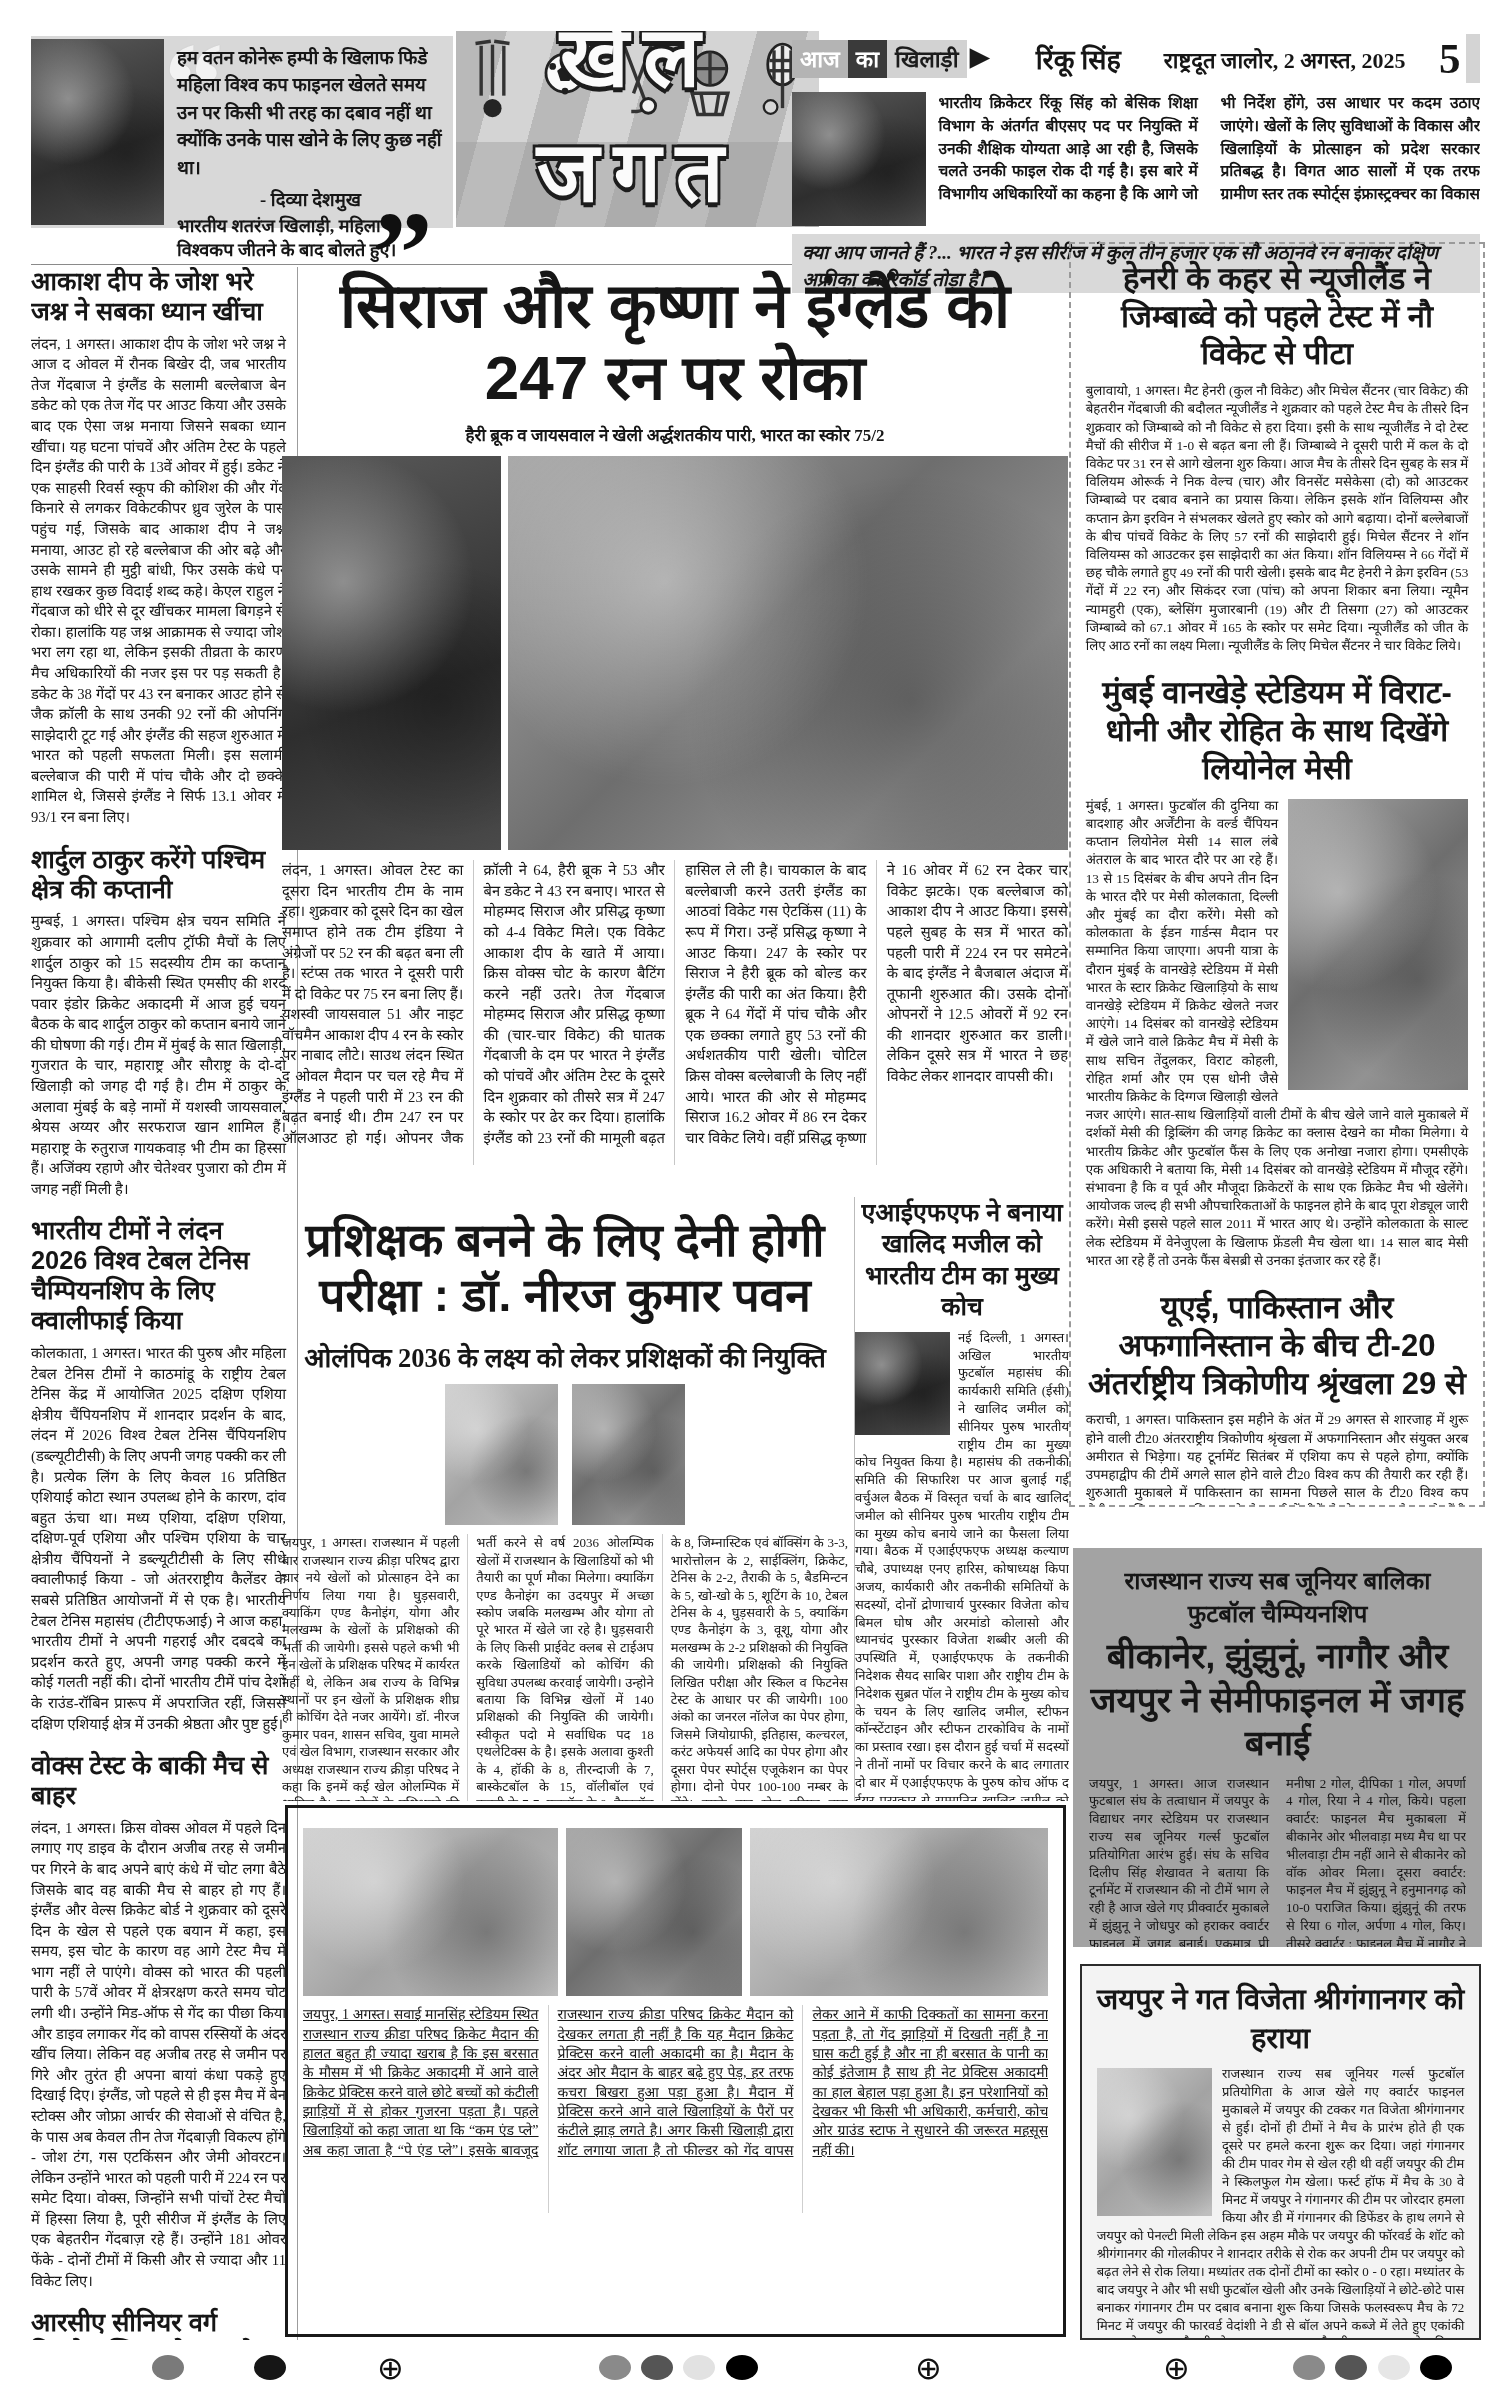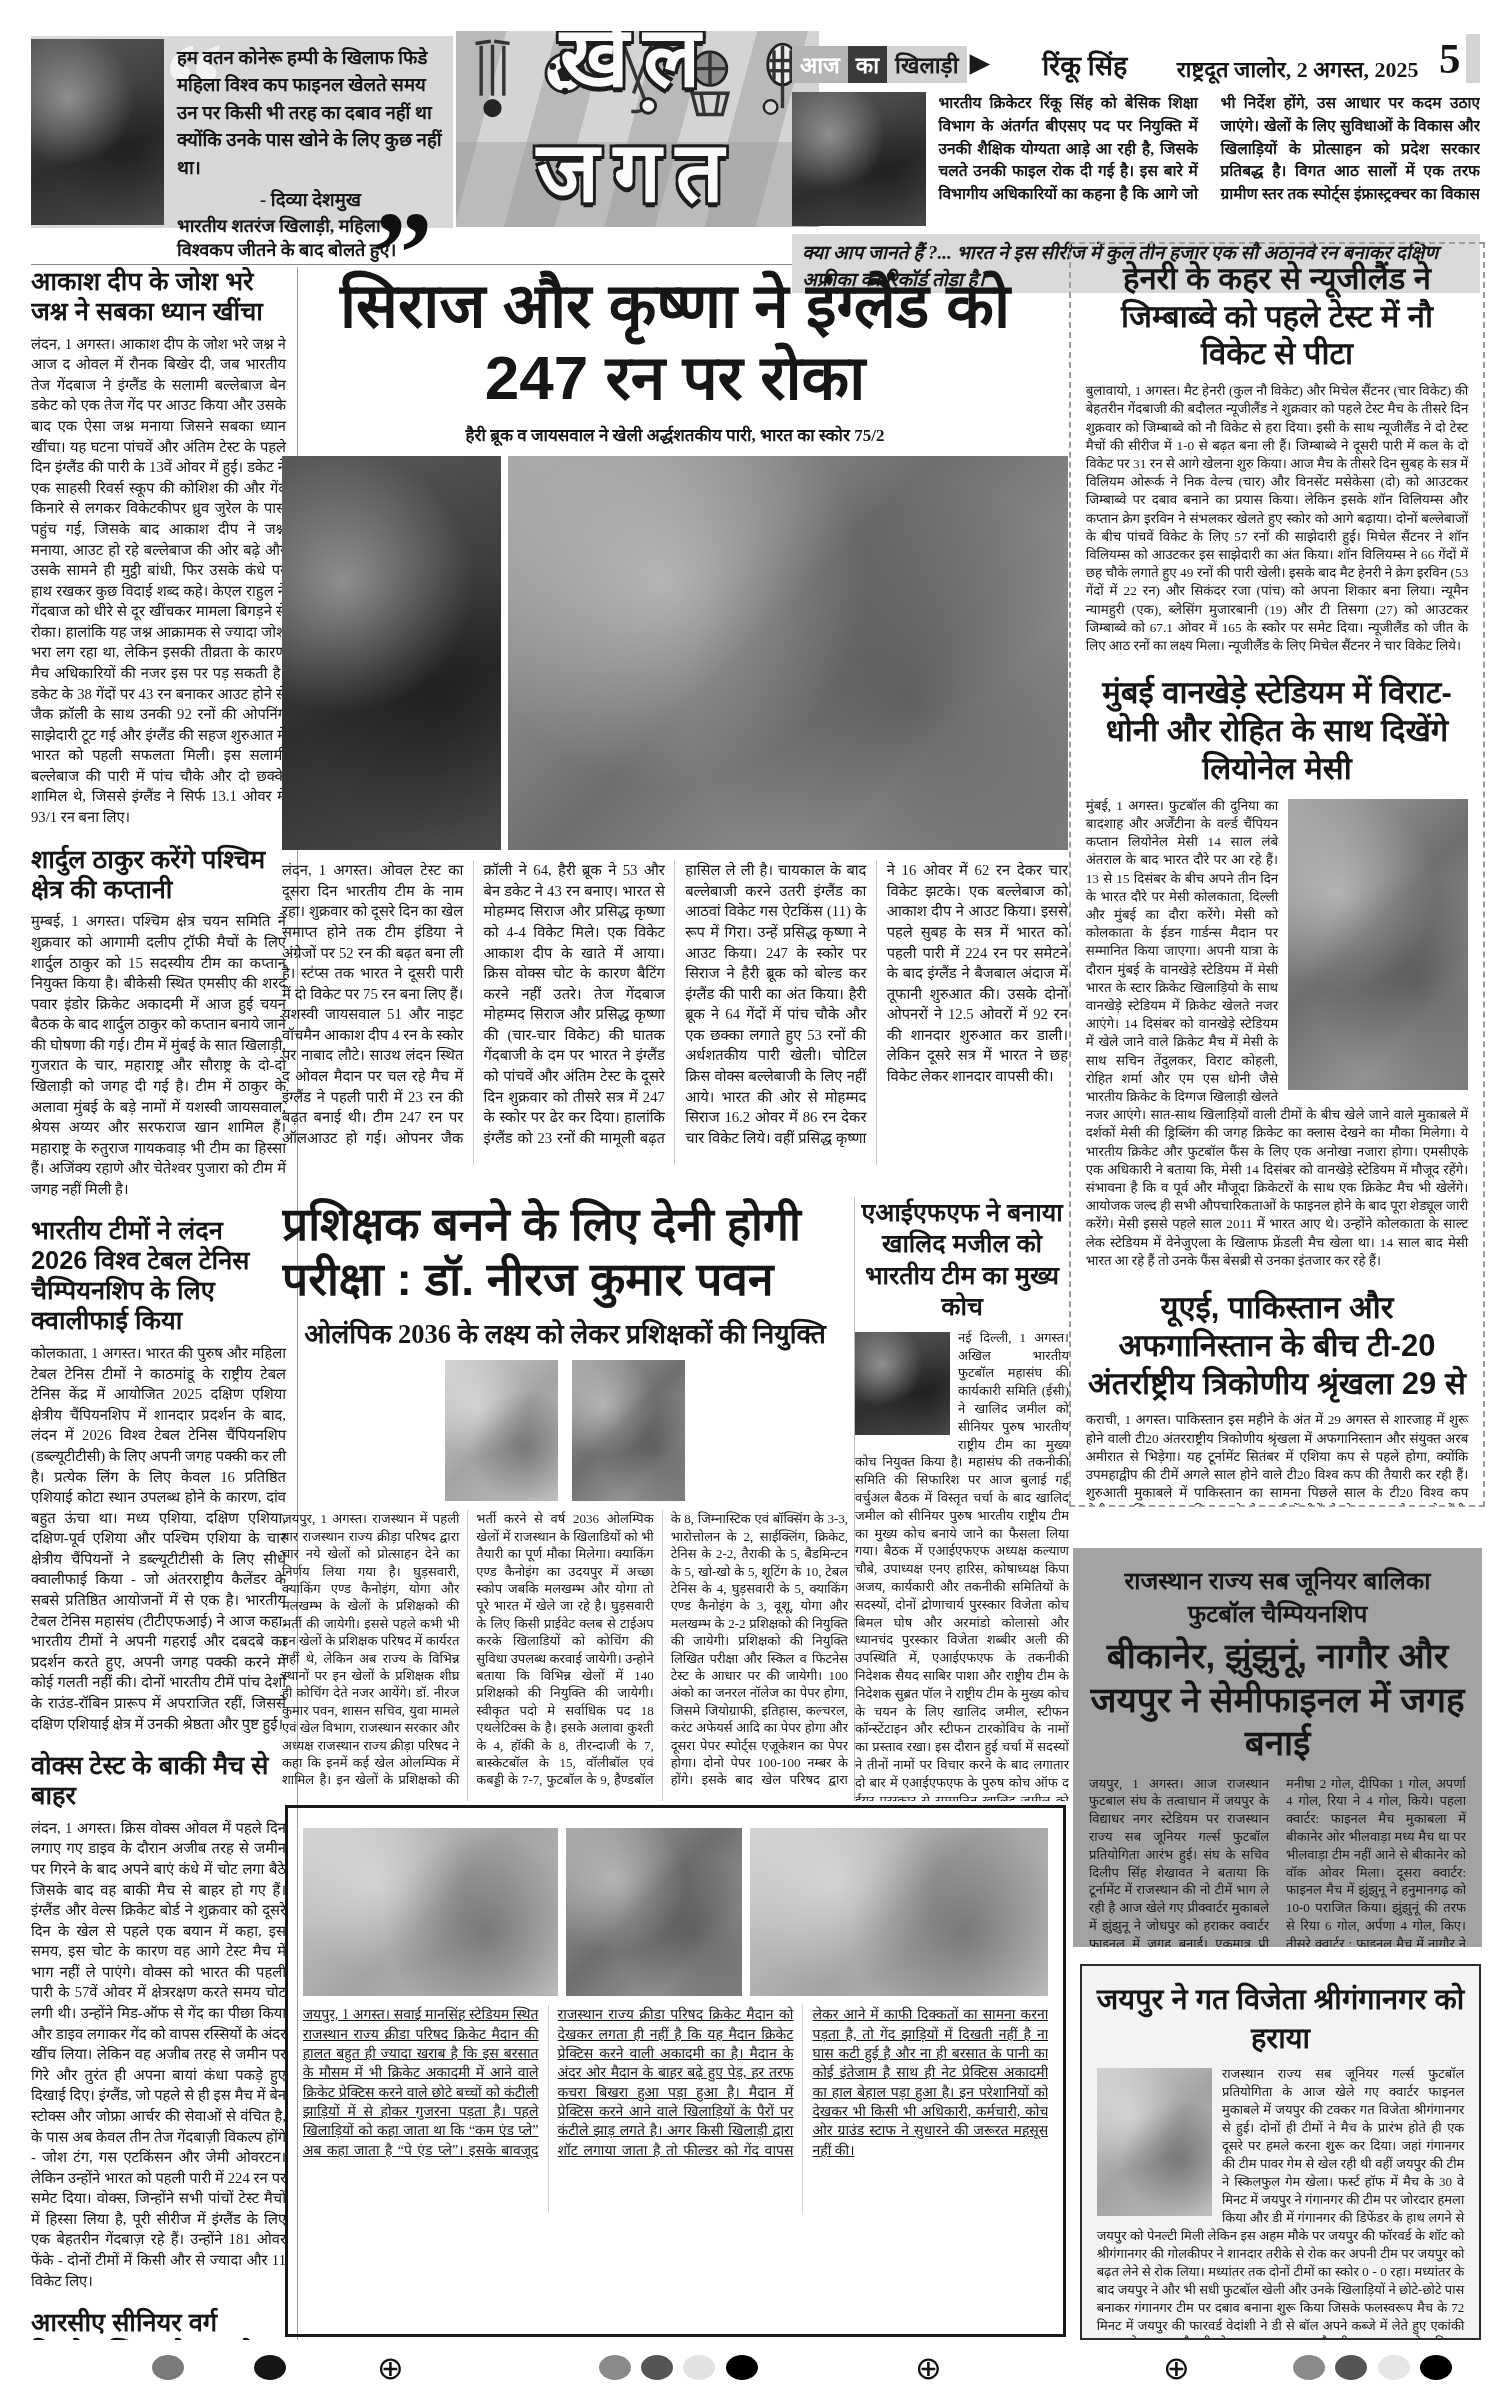--- a/index.html
+++ b/index.html
@@ -26,21 +26,21 @@
   .qm1{left:133px;top:-10.2px;color:#f2f2f2;text-shadow:0 0 1.1px #bbb;}
   .masthead{position:absolute;left:425px;top:0;width:363px;height:196px;background:#c3c3c3;overflow:hidden;
     background-image:repeating-linear-gradient(105deg,#b9b9b9 0 49px,#d4d4d4 49px 97px);}
   .icon-strip{display:flex;justify-content:space-around;padding-top:8px;}
   .icon-cell{width:62px;height:96px;display:flex;align-items:flex-start;justify-content:center;}
   .mast-band{position:absolute;left:0;right:0;bottom:0;height:85px;background:#9d9d9d;opacity:.45;}
   .mast-title{position:absolute;left:0;right:0;bottom:1.1px;text-align:center;
     font-family:"Liberation Sans",sans-serif;font-size:84px;font-weight:900;letter-spacing:14.7px;color:#fbfbfb;
     text-shadow:-2.8px -2.8px 0 #1d1d1d,2.8px -2.8px 0 #1d1d1d,-2.8px 2.8px 0 #1d1d1d,2.8px 2.8px 0 #1d1d1d,0 4.5px 0 #1d1d1d;}
   .today{position:absolute;left:761px;top:3.4px;width:688px;height:228px;}
-  .trow1{display:flex;align-items:flex-end;gap:8px;}
+  .trow1{display:flex;align-items:center;gap:21px;}
   .badge{display:flex;align-items:stretch;font-family:"Liberation Sans",sans-serif;font-weight:800;font-size:22.6px;}
   .badge .b1{background:#b4b4b4;color:#fff;padding:3.4px 8px;}
   .badge .b2{background:#3a3a3a;color:#fff;padding:3.4px 8px;}
   .badge .b3{background:#d2d2d2;color:#1c1c1c;padding:3.4px 8px;}
   .badge .arr{color:#1a1a1a;padding:2.3px 3.4px;font-size:25px;}
   .tname{flex:1;text-align:center;font-size:27px;font-weight:900;}
   .tdate{font-size:22px;font-weight:800;white-space:nowrap;}
   .tpage{font-size:43px;font-weight:900;padding:0 5.6px 0 12.4px;border-right:14.7px solid #d4d4d4;}
   .trow2{display:flex;gap:12.4px;margin-top:9px;}
   .tphoto{width:134px;height:134px;flex:none;}
@@ -58,21 +58,21 @@
   .lead{position:absolute;left:282px;top:270px;width:786px;height:921px;overflow:hidden;}
   .lead h1{font-family:"Liberation Sans",sans-serif;font-size:62px;line-height:1.16;font-weight:900;text-align:center;margin:0;}
   .lead h2{font-size:17px;font-weight:700;text-align:center;margin:9px 0 10.2px;}
   .lphotos{display:flex;gap:6.8px;height:394px;}
   .lp1{width:219px;flex:none;}
   .lp2{flex:1;}
   .lbody{margin-top:10.2px;column-count:4;column-gap:20.3px;column-rule:0.6px solid #c7c7c7;
          font-size:14.7px;line-height:1.4;height:305px;overflow:hidden;text-align:justify;}
   
   .coach{position:absolute;left:282px;top:1197px;width:566px;height:604px;overflow:hidden;}
-  .coach h1{font-family:"Liberation Sans",sans-serif;font-size:46px;line-height:1.2;font-weight:900;margin:0;}
+  .coach h1{font-family:"Liberation Sans",sans-serif;font-size:46px;line-height:1.2;font-weight:900;text-align:center;margin:16px;}
   .coach h2{font-size:26.5px;font-weight:800;text-align:center;margin:8px 0 9px;}
   .cphotos{display:flex;justify-content:center;gap:14.7px;height:141px;margin-bottom:9px;}
   .cphotos .photo{width:113px;height:141px;}
   .cbody{column-count:3;column-gap:17px;column-rule:0.6px solid #cccccc;font-size:13px;line-height:1.34;
          height:294px;overflow:hidden;text-align:justify;}
   
   .aiff{position:absolute;left:854px;top:1197px;width:215px;height:604px;border-left:0.6px solid #bbbbbb;
         box-sizing:border-box;overflow:hidden;}
   .aiff h2{font-family:"Liberation Sans",sans-serif;font-size:25px;line-height:1.25;font-weight:900;text-align:center;margin:0 0 6.8px;}
   .aiff .aphoto2{float:left;width:95px;height:103px;margin:3.4px 8px 3.4px 0;}

